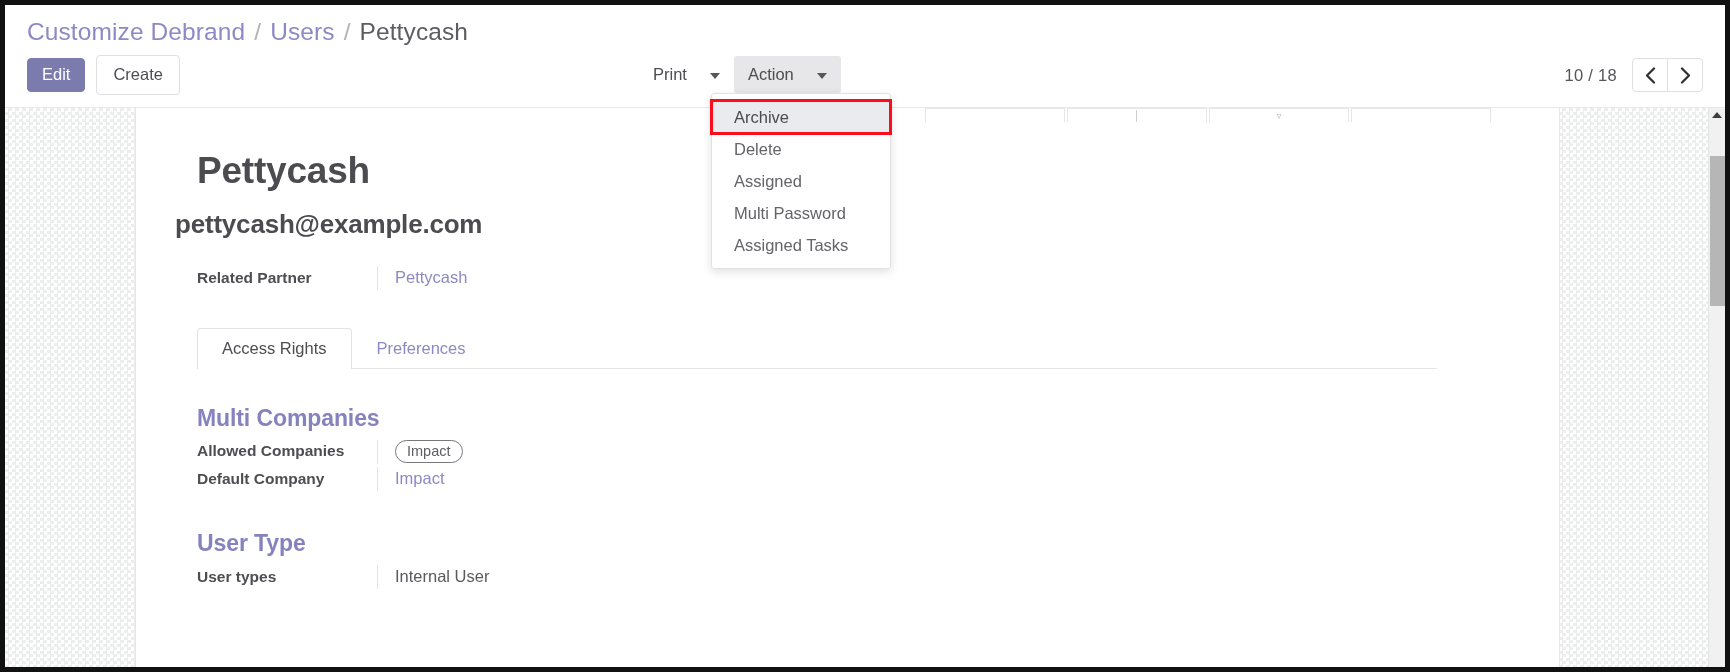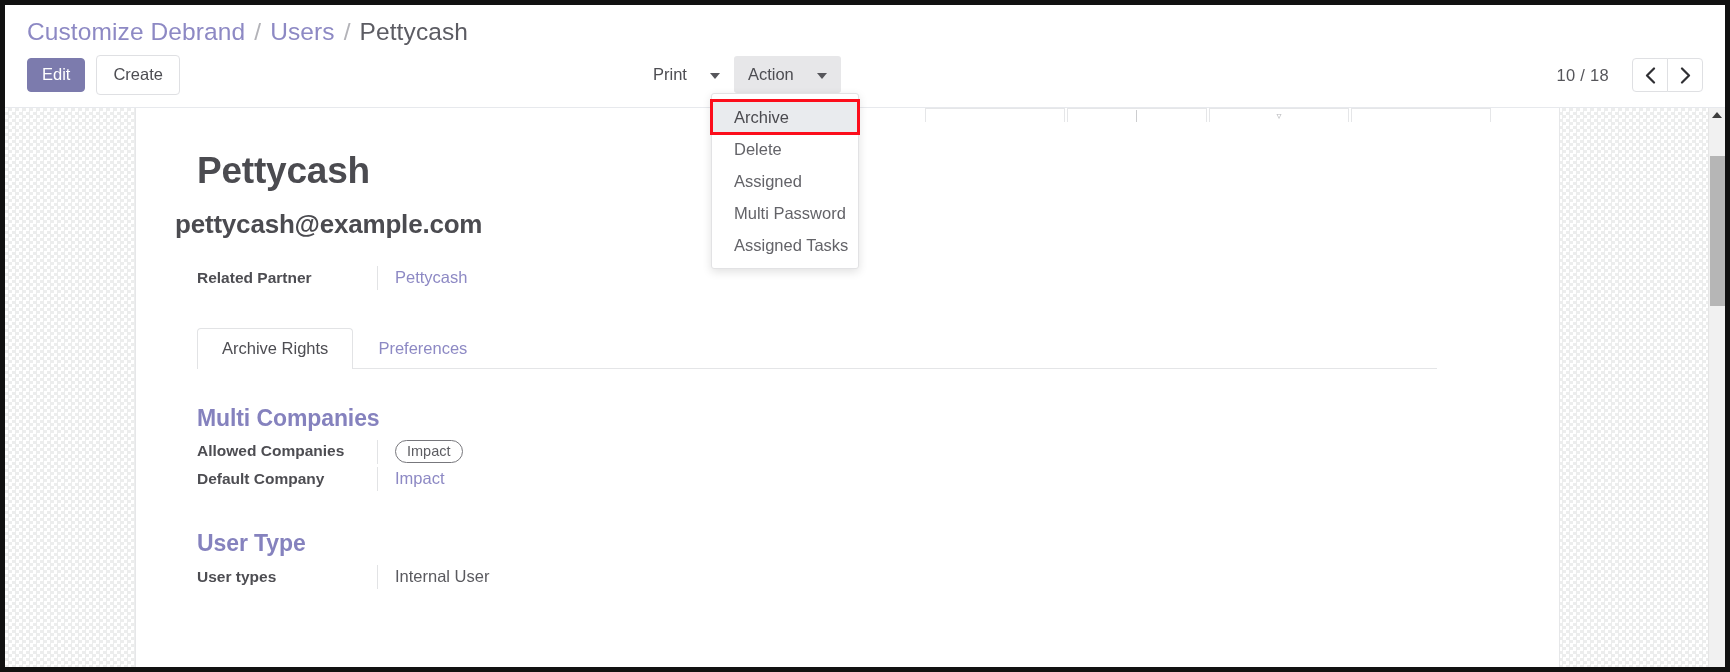--- a/index.html
+++ b/index.html
@@ -119,21 +119,21 @@
     display: inline-block;
     position: relative;
     top: 1px;
   }
 
   
   .dropdown-menu {
     position: absolute;
     left: 72px;
     top: 37px;
-    width: 148px;
+    width: 180px;
     background: #ffffff;
     border: 1px solid #e2e2e4;
     border-radius: 3px;
     box-shadow: 0 3px 10px rgba(0,0,0,.12);
     padding: 7px 0 7px 0;
     z-index: 40;
   }
   .dd-item {
     font-size: 16.5px;
     color: #636368;
@@ -151,21 +151,21 @@
     z-index: 2;
   }
 
   
   .pager {
     position: absolute;
     right: 0;
     top: 2px;
     display: flex;
     align-items: center;
-    gap: 23px;
+    gap: 15px;
     justify-content: space-between;
   }
   .pager-count {
     font-size: 16.5px;
     color: #55555a;
     letter-spacing: .3px;
   }
   .pager-btns {
     display: flex;
   }
@@ -442,21 +442,21 @@
       <div class="record-title">Pettycash</div>
 
       <div class="record-sub">pettycash@example.com</div>
 
       <div class="field-row" style="margin-top:26px;">
         <div class="field-label">Related Partner</div>
         <div class="field-value link">Pettycash</div>
       </div>
 
       <div class="notebook">
-        <div class="nb-tab active">Archive Rights</div>
+        <div class="nb-tab active">Access Rights</div>
         <div class="nb-tab">Preferences</div>
       </div>
 
       <div class="group-title">Multi Companies</div>
 
       <div class="field-row">
         <div class="field-label">Allowed Companies</div>
         <div class="field-value">
           <span class="badge-pill">Impact</span>
         </div>

